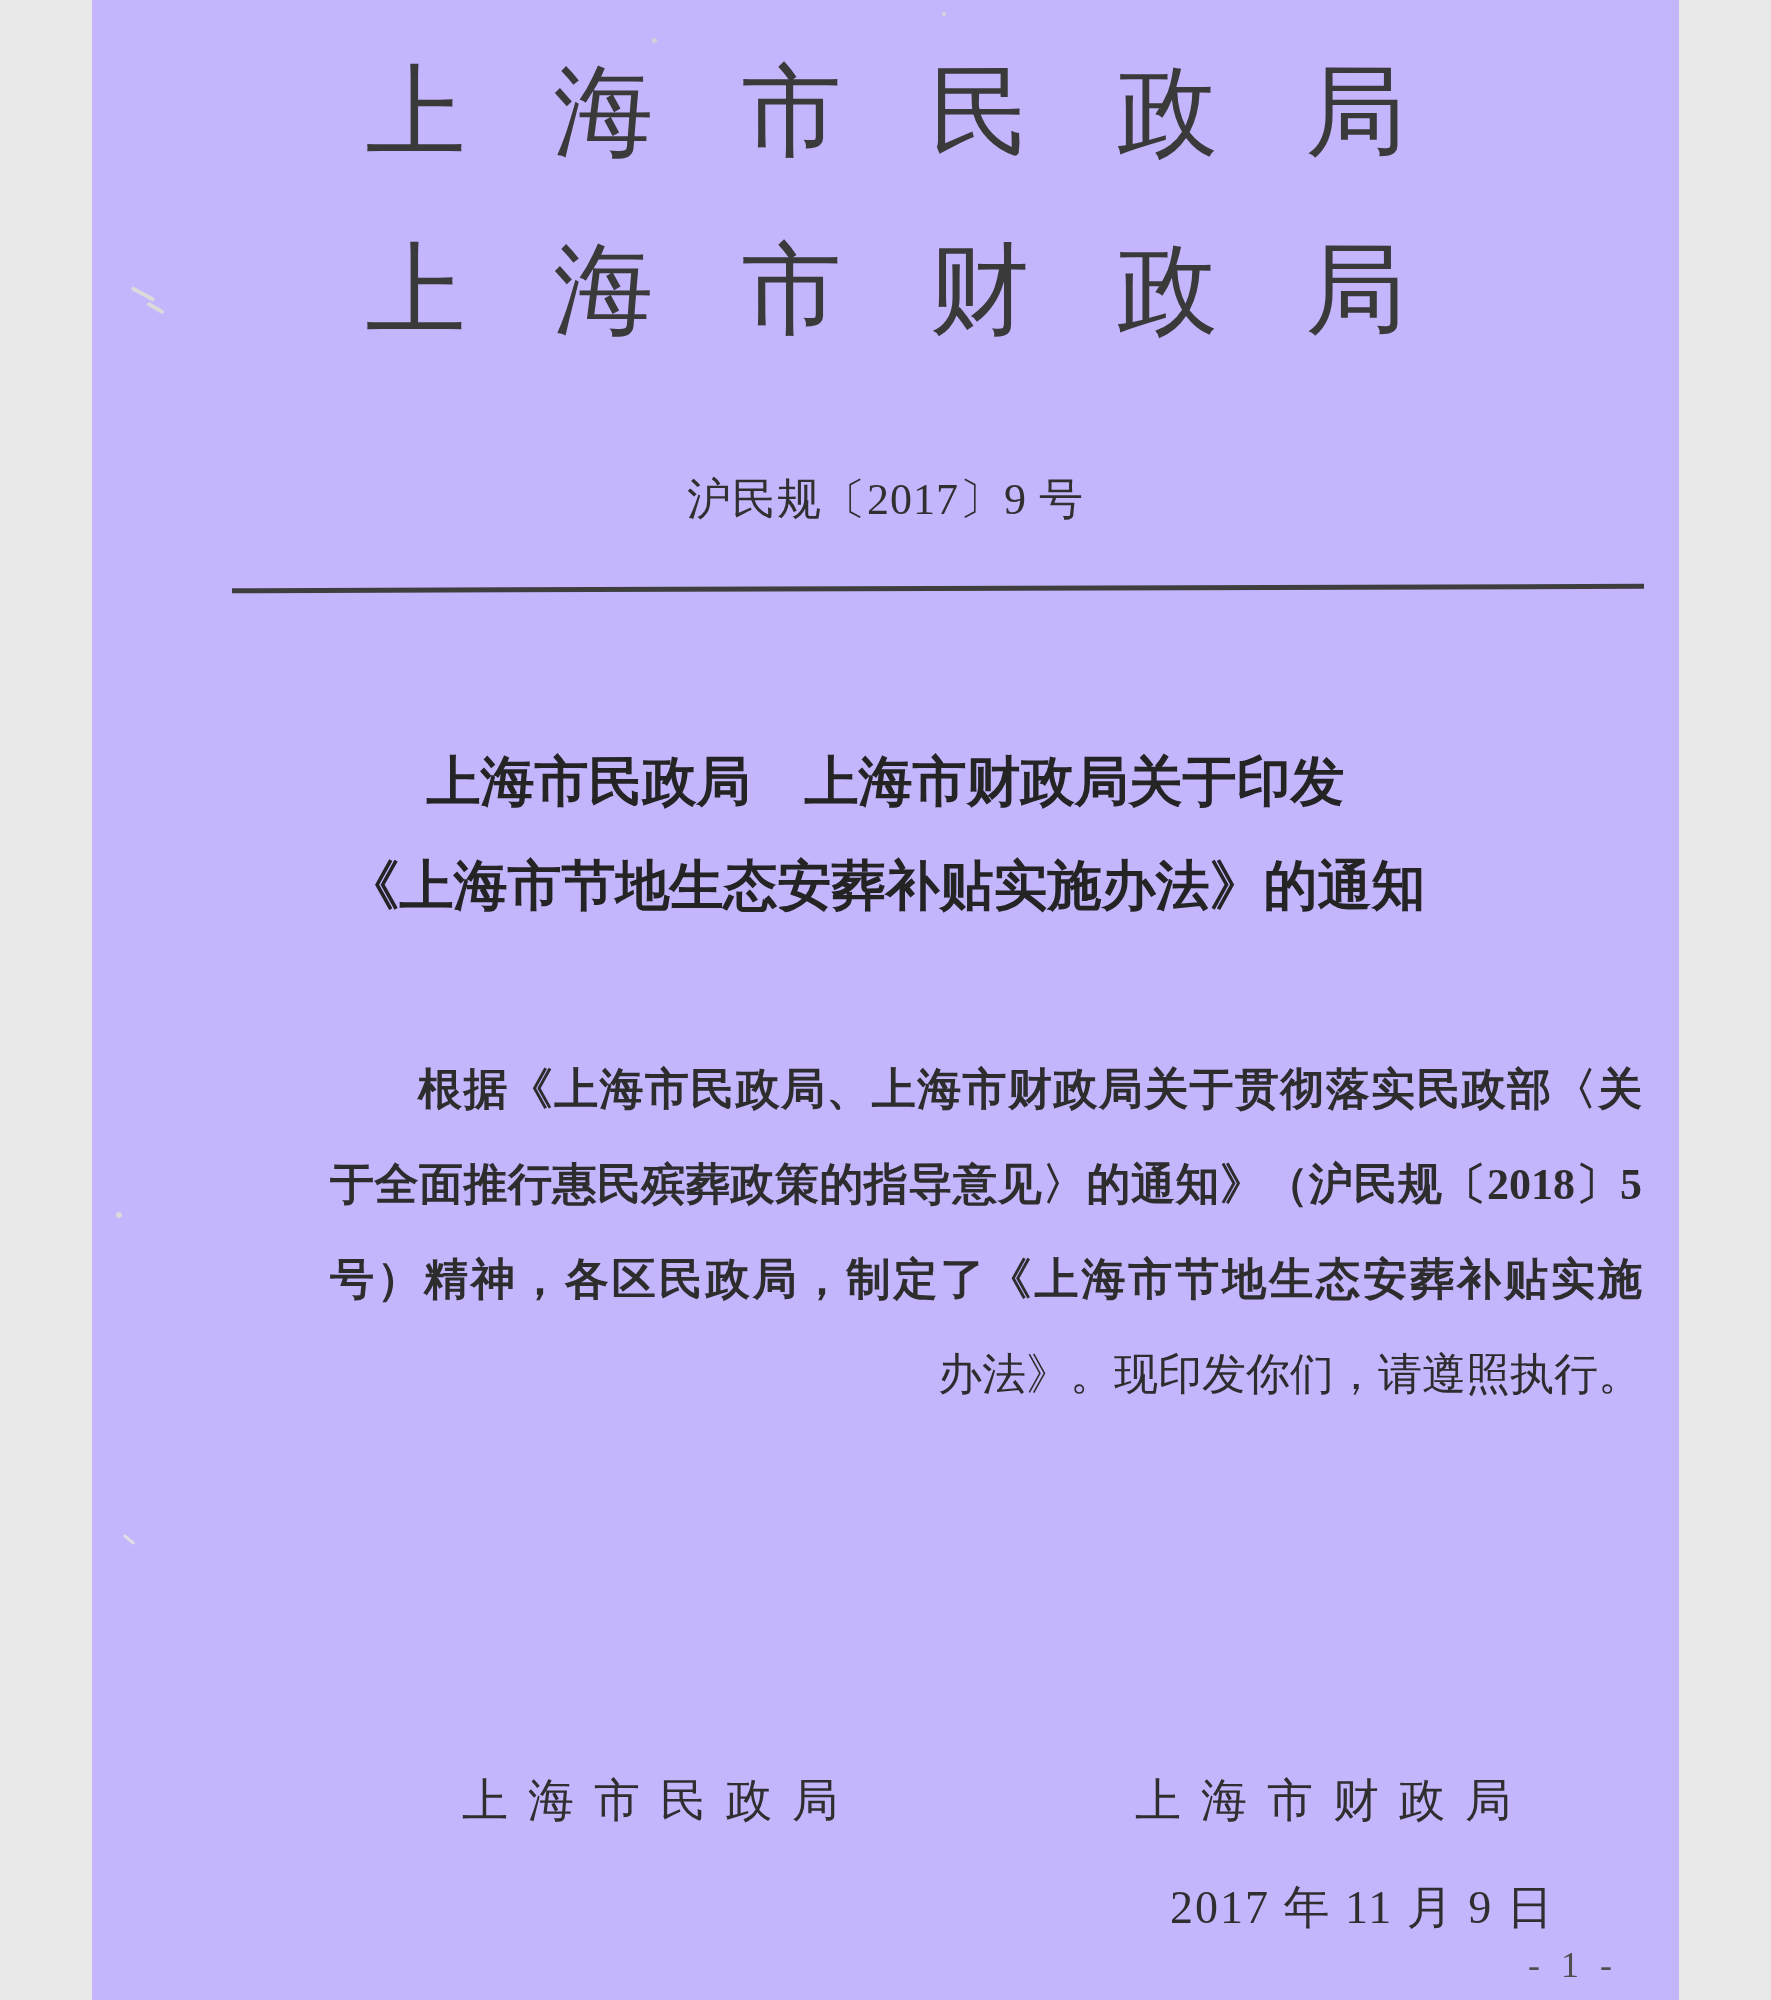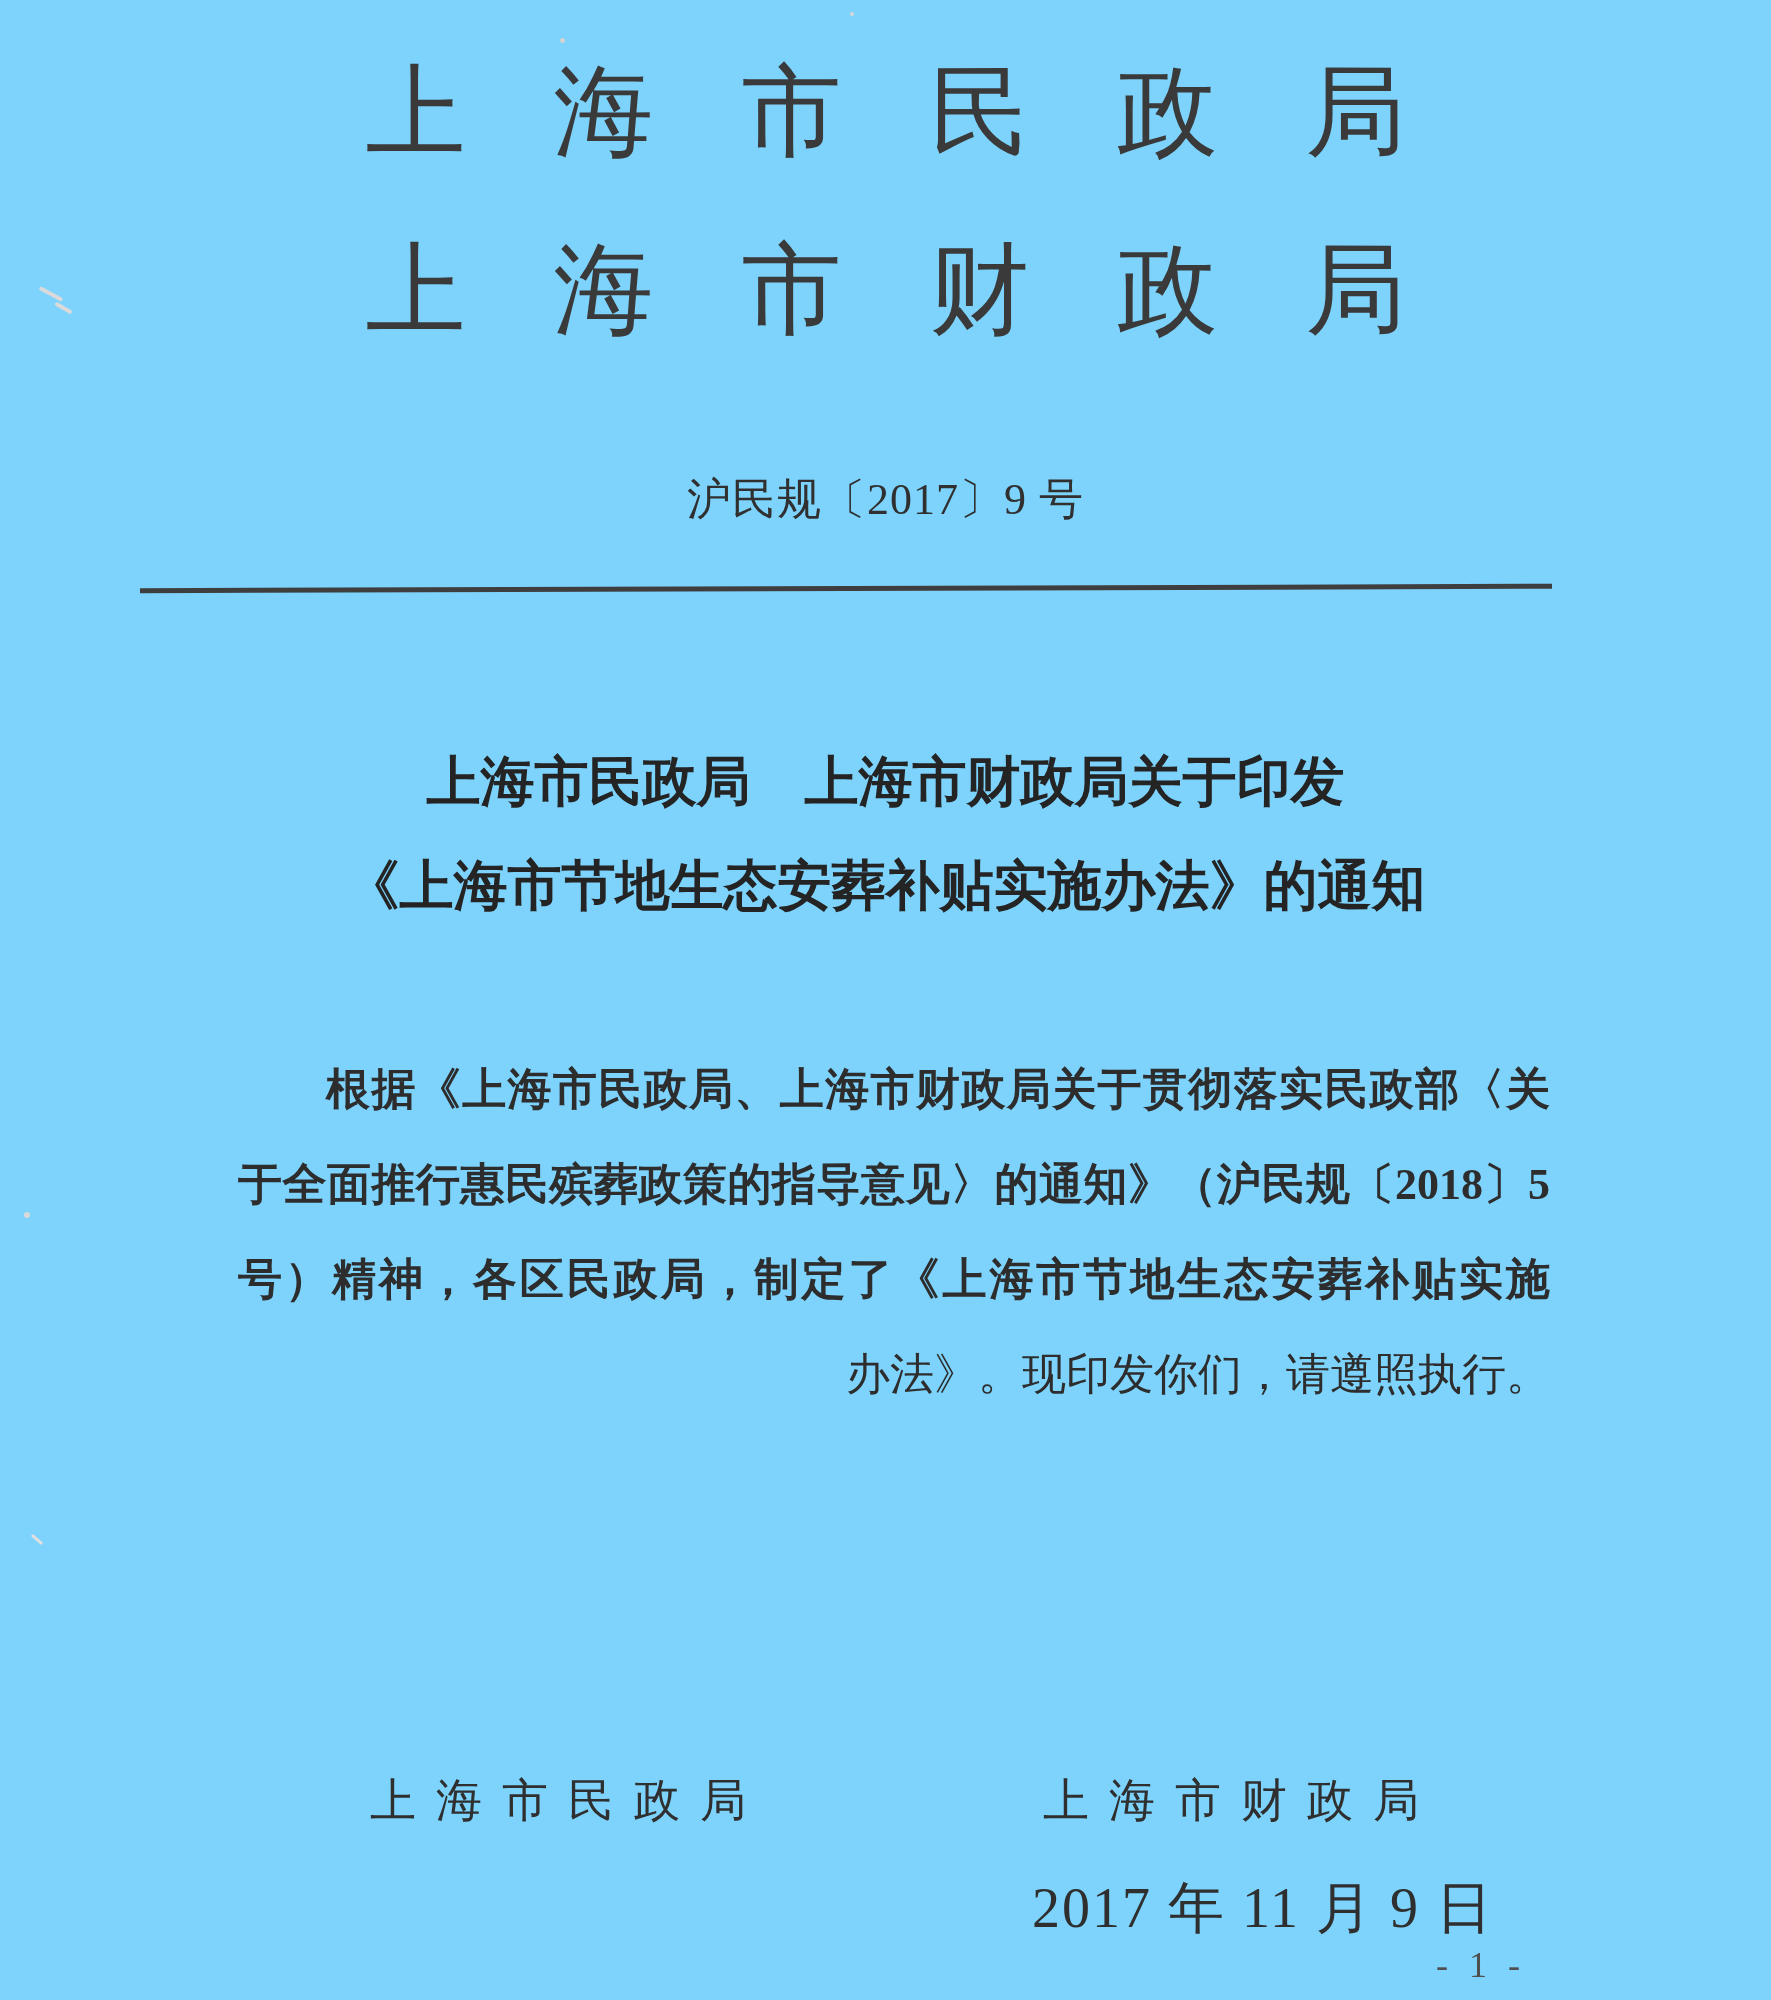--- a/index.html
+++ b/index.html
@@ -1,20 +1,20 @@
 <!DOCTYPE html>
 <html><head>
 <meta charset="utf-8">
 <style>
   html,body{margin:0;padding:0;background:#e8e8e8;}
   .page{
     position:relative;
-    width:1771px;height:2000px;
+    width:1587px;height:2000px;
     margin:0 auto;
-    background:#7dd3fc;
+    background:#c4b5fd;
     overflow:hidden;
     font-family:"Liberation Serif","DejaVu Serif",serif;
     color:#2e2e2e;
   }
   
   .org-line{
     position:absolute;left:0;right:0;
     text-align:center;
     font-size:100px;line-height:110px;
     color:#3a3a3a;
@@ -75,22 +75,22 @@
   .sig{
     position:absolute;top:1773px;
     font-size:46px;line-height:56px;
     letter-spacing:20px;
     color:#2f2f2f;
     white-space:nowrap;
   }
   .sig-left{left:370px;}
   .sig-right{left:1043px;}
   .date{
-    position:absolute;left:1032px;top:1880px;
-    font-size:56px;line-height:56px;
+    position:absolute;left:1078px;top:1880px;
+    font-size:46px;line-height:56px;
     letter-spacing:2px;
     color:#2f2f2f;
     white-space:nowrap;
   }
 
   
   .page-num{
     position:absolute;left:1436px;top:1943px;
     font-size:36px;line-height:44px;
     letter-spacing:6px;

